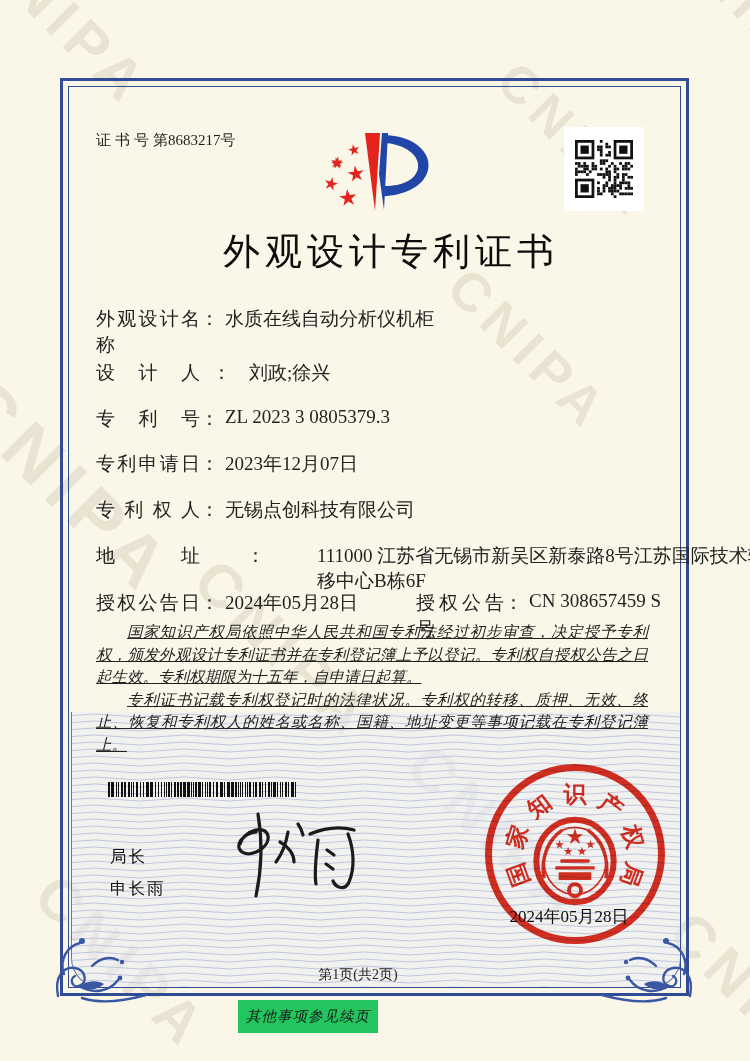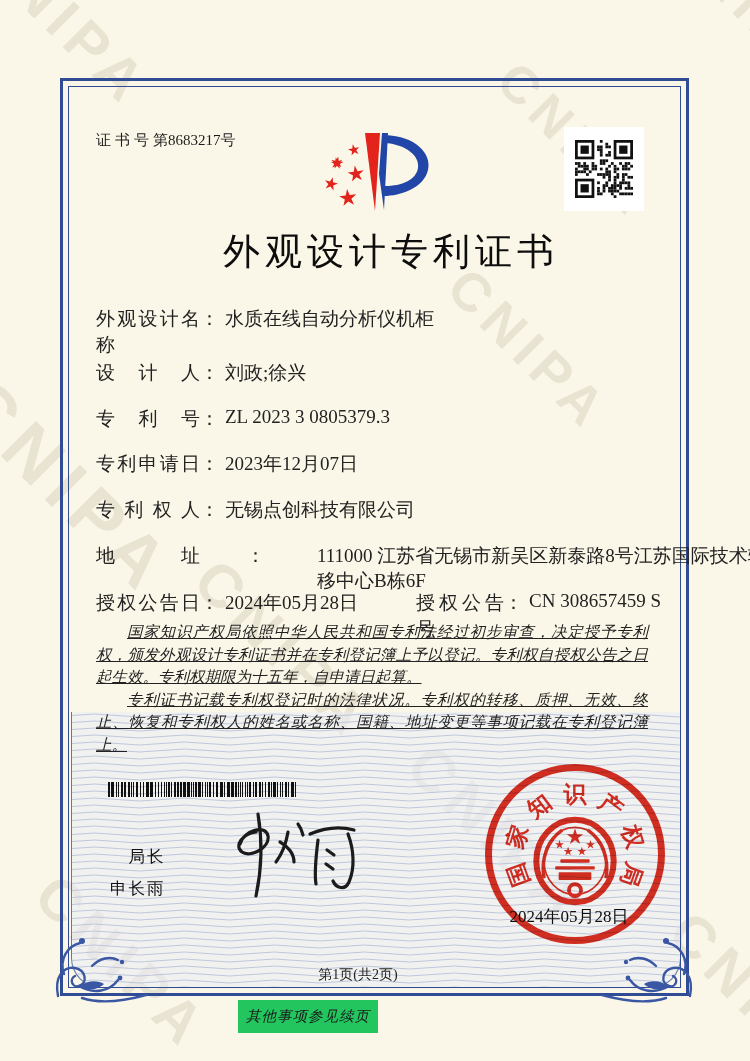--- a/index.html
+++ b/index.html
@@ -51,21 +51,21 @@
 
   
   .paras{position:absolute;left:96px;top:621px;width:552px;z-index:5;
       font-size:15.5px;line-height:22.5px;color:#222;text-align:justify;font-style:italic;}
   .paras p{margin:0;text-indent:2em;text-decoration:underline;}
 
   
   .barcode{position:absolute;left:108px;top:782px;width:192px;height:15px;z-index:5;}
   .signer{position:absolute;left:110px;top:846px;z-index:5;
       font-family:"Liberation Sans",sans-serif;font-size:16.5px;color:#111;letter-spacing:2px;}
-  .signer div{margin-bottom:10px;text-align:right;}
+  .signer div{margin-bottom:10px;}
   .sig{position:absolute;left:222px;top:804px;width:140px;height:100px;z-index:5;}
 
   
   .seal{position:absolute;left:485px;top:764px;width:166px;height:166px;z-index:6;
       border:7px solid var(--seal-red);border-radius:50%;opacity:.95;mix-blend-mode:multiply;}
   .seal .sc{position:absolute;left:50%;top:50%;font-size:23px;font-weight:bold;
       color:var(--seal-red);line-height:1;}
   .seal .emblem{position:absolute;left:50%;top:54%;transform:translate(-50%,-50%);}
   .seal-date{position:absolute;left:506px;top:905px;width:126px;text-align:center;z-index:7;
       font-size:17px;color:#0e0e0e;}
@@ -287,21 +287,21 @@
       </svg>
   </div>
 
   <div class="title">外观设计专利证书</div>
 
   <div class="row" style="top:306px;">
     <span class="lab">外观设计名称</span>
       <span class="colon">：</span>
     <span class="val">水质在线自动分析仪机柜</span>
   </div>
-  <div class="row" style="top:360px;">
+  <div class="row" style="top:360px;gap:12px;">
     <span class="lab">设计人</span>
       <span class="colon">：</span>
     <span class="val">刘政;徐兴</span>
   </div>
   <div class="row" style="top:406px;">
     <span class="lab">专利号</span>
       <span class="colon">：</span>
     <span class="val">ZL 2023 3 0805379.3</span>
   </div>
   <div class="row" style="top:451px;align-items:flex-end;">

